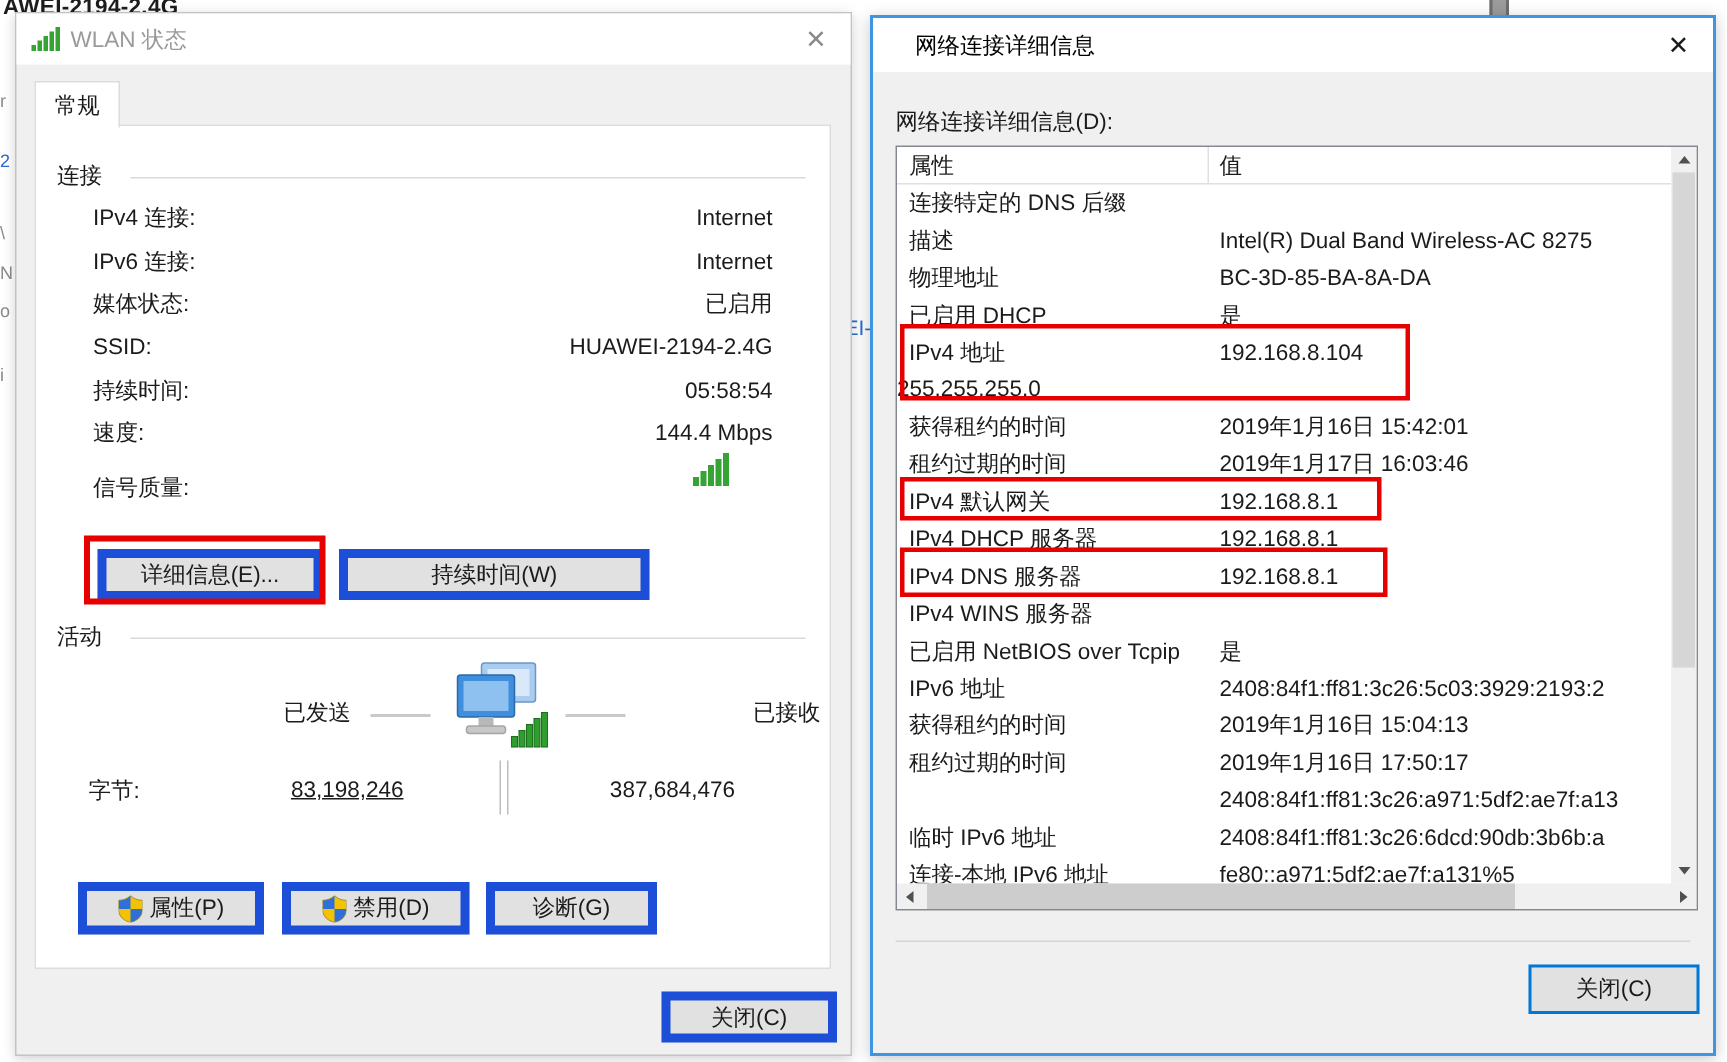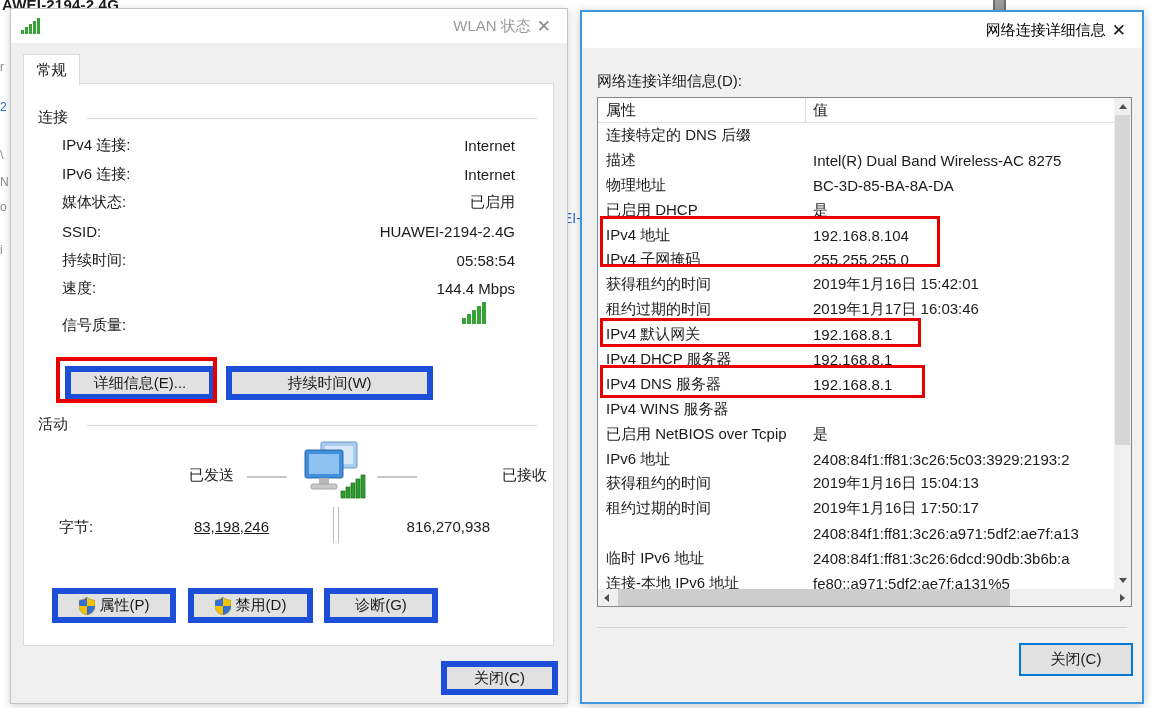--- a/index.html
+++ b/index.html
@@ -12,21 +12,21 @@
   .bg-scroll-frag{position:absolute;left:993px;top:0;width:9px;height:10px;background:#9b9b9b;border-left:2px solid #6e6e6e;border-right:2px solid #6e6e6e;}
   .edge-frag{position:absolute;left:0;font-size:12px;color:#8b8b8b;}
   .edge-frag.f0{top:60px}.edge-frag.f1{top:100px;color:#2b6bd3}.edge-frag.f2{top:148px}
   .edge-frag.f3{top:175px}.edge-frag.f4{top:200px}.edge-frag.f5{top:243px}
 
   
   .dlg{position:absolute;background:#f0f0f0;}
   .dlg-left{left:10px;top:8px;width:556px;height:694px;border:1px solid #c3c3c3;box-shadow:0 2px 8px rgba(0,0,0,.18);}
   .dlg-right{left:580px;top:10px;width:560px;height:690px;border:2px solid #3e96e2;box-shadow:0 2px 10px rgba(0,0,0,.22);}
 
-  .titlebar{position:absolute;left:0;top:0;right:0;height:34px;background:#ffffff;display:flex;align-items:center;padding:0 10px;box-sizing:border-box;text-align:right;}
+  .titlebar{position:absolute;left:0;top:0;right:0;height:34px;background:#ffffff;display:flex;align-items:center;padding:0 10px;box-sizing:border-box;}
   .titlebar .title{font-size:15px;margin-left:7px;flex:1;white-space:nowrap;}
   .dlg-left .titlebar .title{color:#9a9a9a;}
   .dlg-right .titlebar{height:36px;padding-left:24px;}
   .dlg-right .titlebar .title{color:#000;margin-left:4px;}
   .closex{font-size:17px;line-height:1;padding:2px 6px;cursor:default;}
   .dlg-left .closex{color:#8a8a8a;}
   .dlg-right .closex{color:#1a1a1a;}
 
   
   .sigbars{display:inline-flex;align-items:flex-end;gap:1px;}
@@ -220,21 +220,21 @@
           </g>
         </svg>
       </div>
 
       <div class="dashline dash2"></div>
       <span class="recv-label">已接收</span>
 
       <span class="bytes-label">字节:</span>
       <span class="bytes-sent">83,198,246</span>
       <div class="bytes-divider"></div>
-      <span class="bytes-recv">816,270,938</span>
+      <span class="bytes-recv">387,684,476</span>
 
       <button class="btn prop-btn">
         <svg width="16" height="18" viewBox="0 0 16 18">
             <use href="#uac-shield"></use>
           </svg>
         <span>属性(P)</span>
       </button>
       <button class="btn disable-btn">
         <svg width="16" height="18" viewBox="0 0 16 18">
             <use href="#uac-shield"></use>
@@ -277,21 +277,20 @@
           </div>
           <div class="lrow">
             <span class="p">已启用 DHCP</span>
             <span class="v">是</span>
           </div>
           <div class="lrow">
             <span class="p">IPv4 地址</span>
             <span class="v">192.168.8.104</span>
           </div>
           <div class="lrow">
-            <span class="p">IPv4 子网掩码</span>
             <span class="v">255.255.255.0</span>
           </div>
           <div class="lrow">
             <span class="p">获得租约的时间</span>
             <span class="v">2019年1月16日 15:42:01</span>
           </div>
           <div class="lrow">
             <span class="p">租约过期的时间</span>
             <span class="v">2019年1月17日 16:03:46</span>
           </div>

